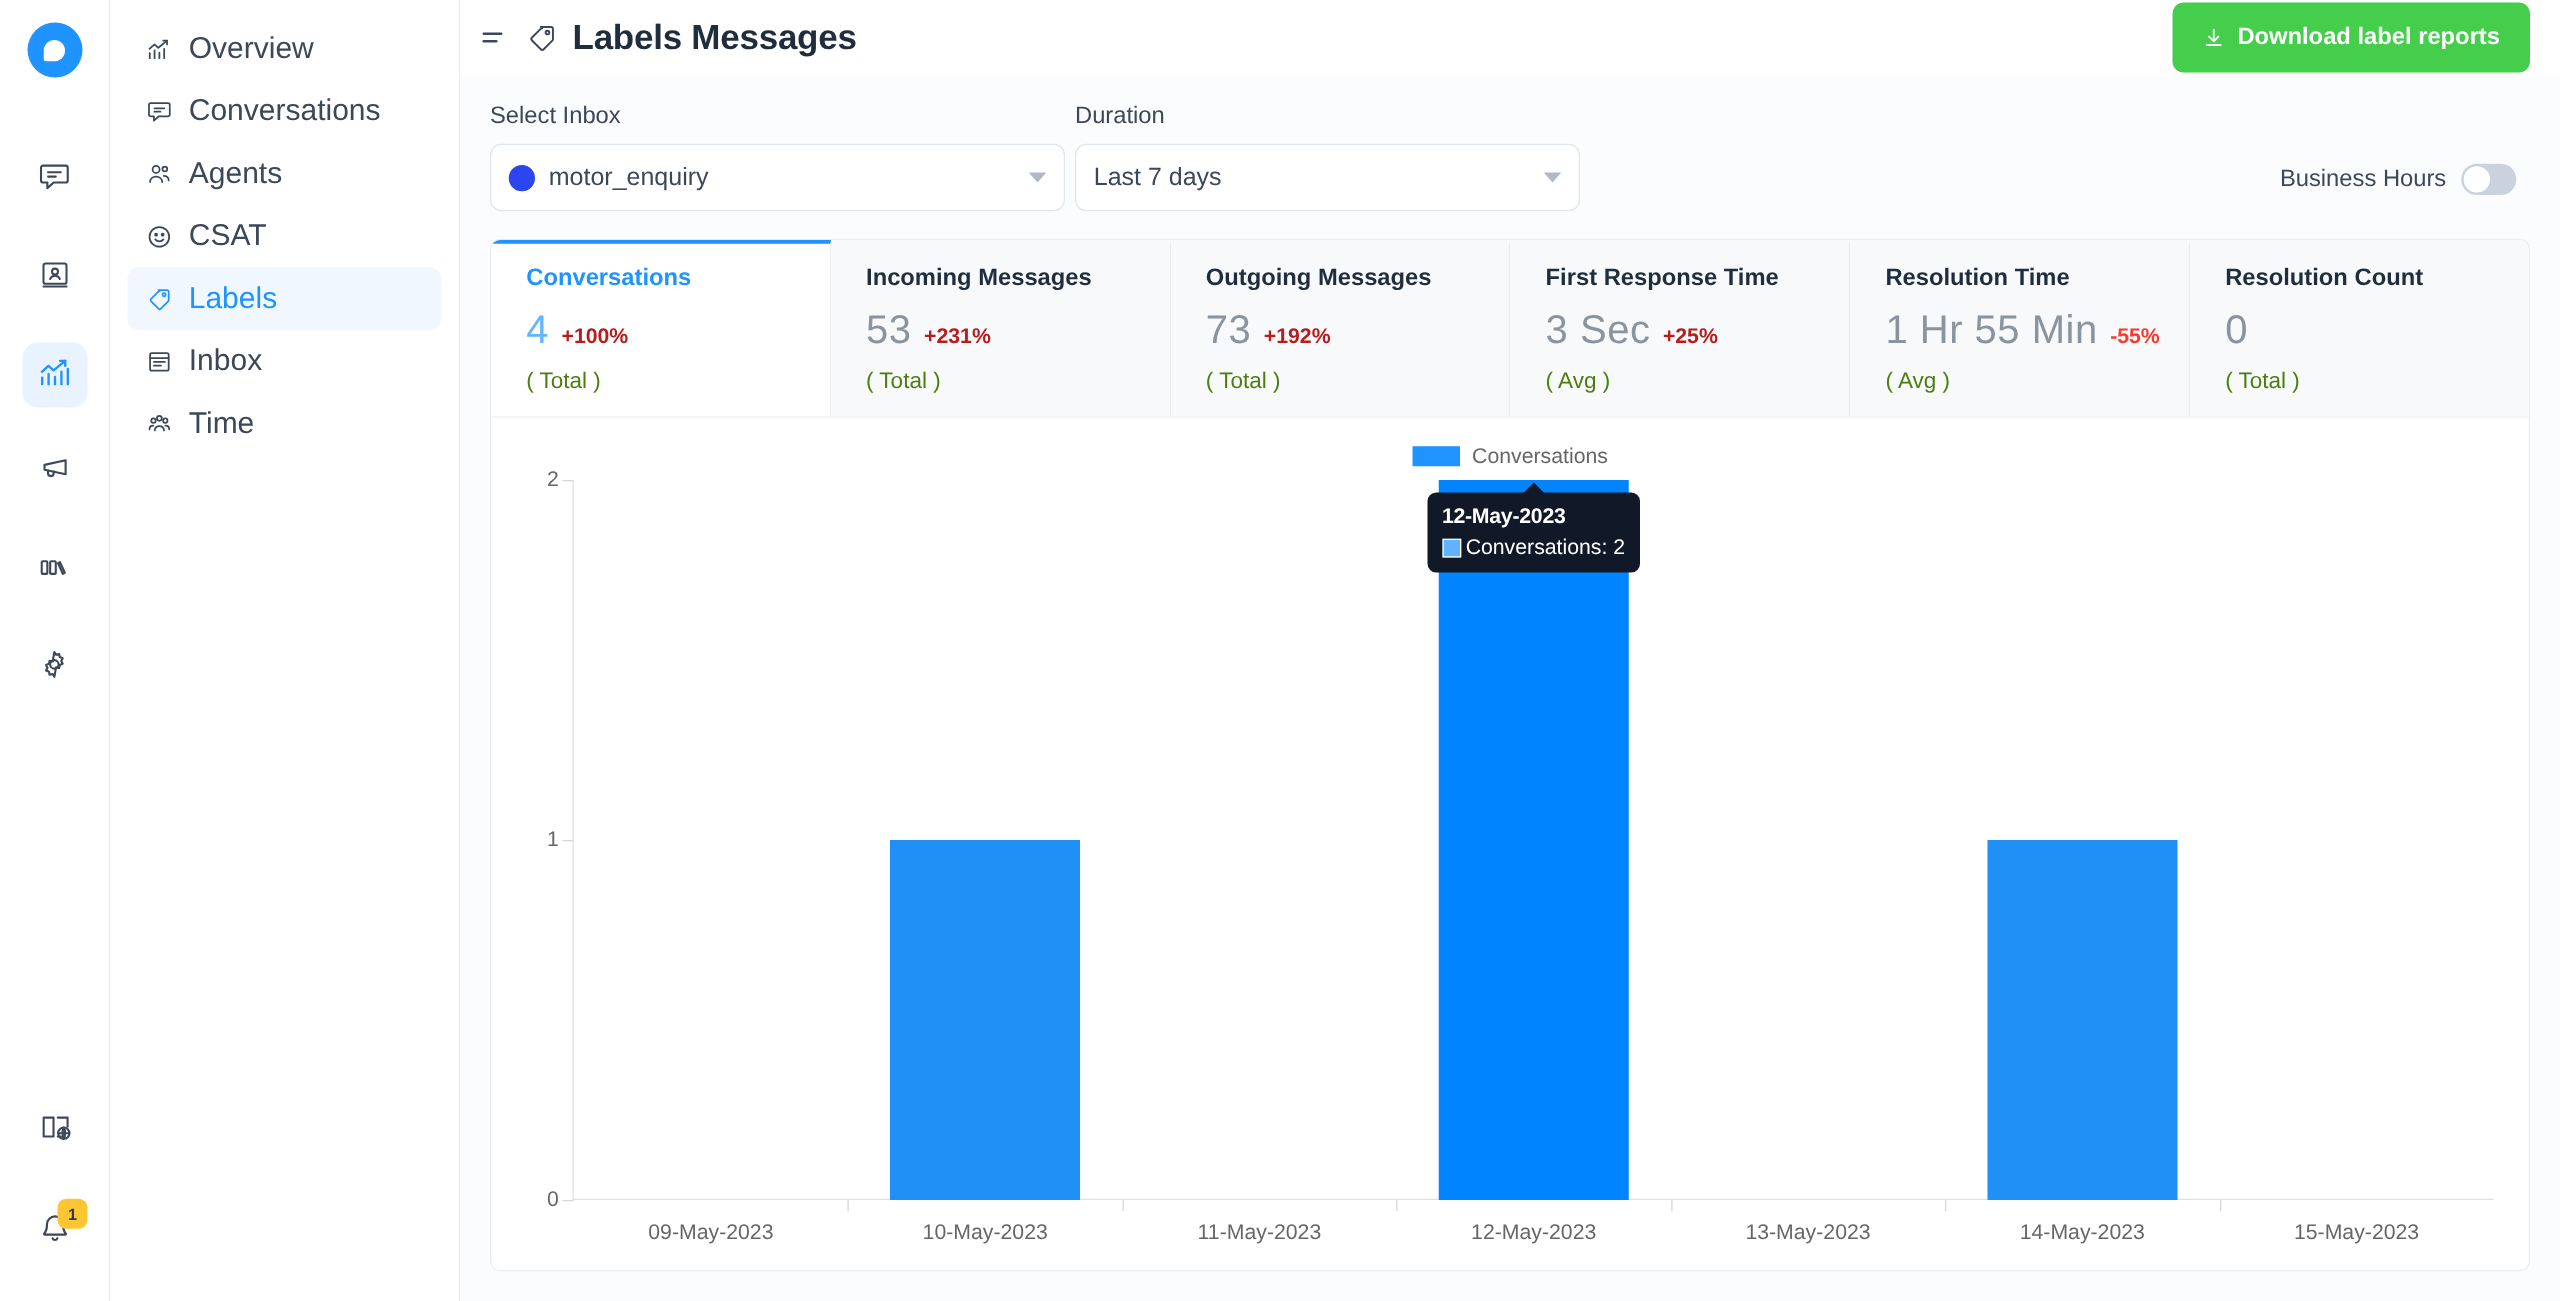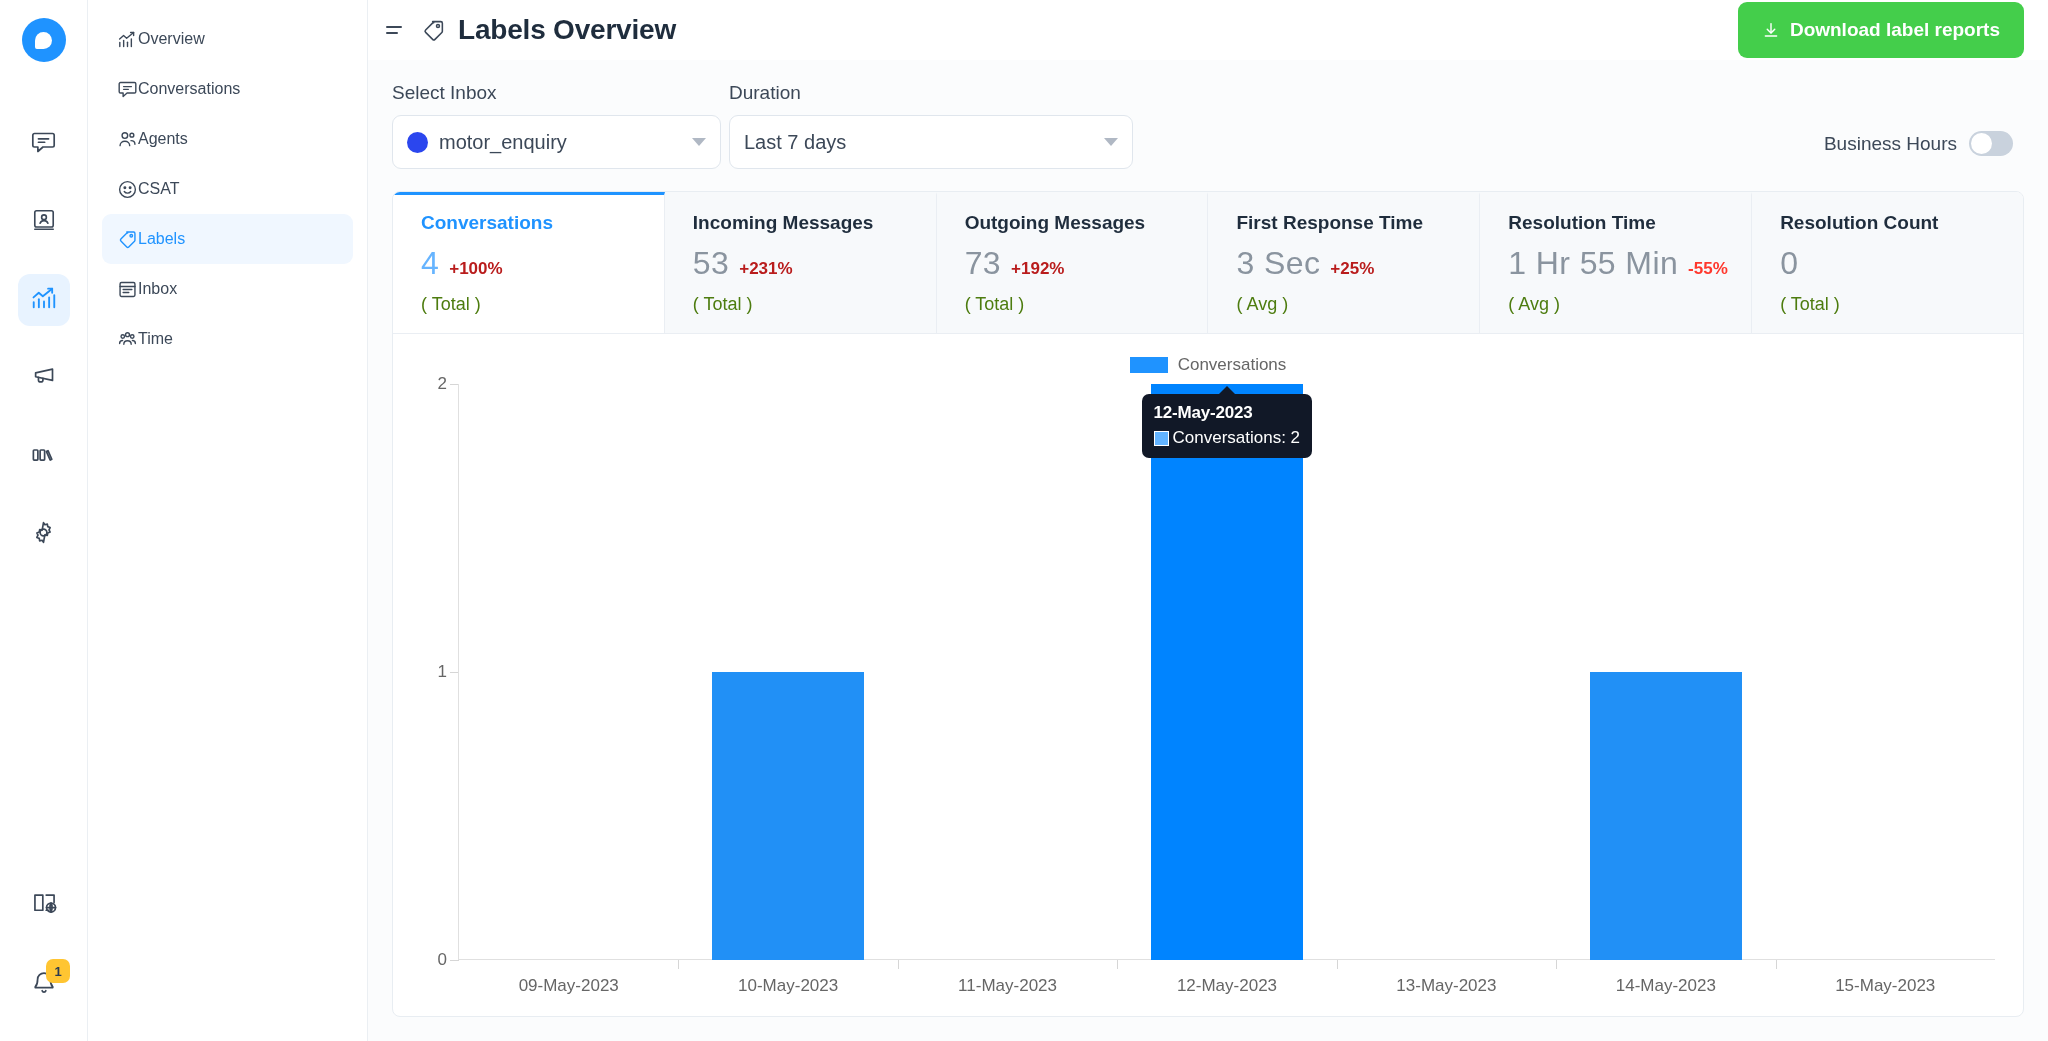--- a/index.html
+++ b/index.html
@@ -53,24 +53,24 @@
 
   
   .sidebar {
     width: 280px; height: 1041px;
     background: #ffffff;
     border-right: 1px solid #ebeff3;
     padding: 14px 14px 0 14px;
     flex-shrink: 0;
   }
   .nav-item {
-    display: flex; align-items: center; 
+    display: flex; align-items: center; gap: 13px;
     height: 50px; padding: 0 14px;
     border-radius: 9px;
-    color: #3c4858; font-size: 16px; font-weight: 400;
+    color: #3c4858; font-size: 24px; font-weight: 400;
   }
   .nav-item.active { background: #f0f7ff; color: #1f93ff; }
   .nav-item .ic { width: 22px; height: 22px; display:flex; align-items:center; justify-content:center; flex-shrink:0;}
 
   
   .main { flex: 1; height: 1041px; display: flex; flex-direction: column; background: #ffffff; min-width:0; }
 
   .topbar {
     height: 60px; flex-shrink: 0;
     display: flex; align-items: center;
@@ -102,21 +102,21 @@
 
   
   .filters { display: flex; align-items: flex-end; gap: 8px; position: relative; }
   .filter-block { display: flex; flex-direction: column; }
   .filter-label { font-size: 19px; color: #3c4858; margin-bottom: 11px; }
   .select {
     height: 54px; border: 1px solid #e0e6ed; border-radius: 9px;
     background: #ffffff; display: flex; align-items: center;
     padding: 0 14px; gap: 11px;
   }
-  .select.w-label { width: 329px; }
+  .select.w-label { width: 460px; }
   .select.w-dur { width: 404px; }
   .dot { width: 21px; height: 21px; border-radius: 50%; background: #2b46ee; flex-shrink:0; }
   .select-text { flex: 1; font-size: 20px; color: #3c4858; }
   .caret { width: 0; height: 0; border-left: 7px solid transparent; border-right: 7px solid transparent; border-top: 8px solid #b0b8c4; }
   .bh-wrap { position: absolute; right: 11px; bottom: 13px; display: flex; align-items: center; gap: 12px; }
   .bh-label { font-size: 19px; color: #3c4858; }
   .toggle { width: 44px; height: 25px; border-radius: 13px; background: #c9d2dd; position: relative; }
   .toggle .knob { position: absolute; top: 2px; left: 2px; width: 21px; height: 21px; border-radius: 50%; background: #ffffff; }
 
   
@@ -372,21 +372,21 @@
       <div class="hamb">
           <i></i>
           <i></i>
         </div>
       <div class="page-tag-icon">
         <svg width="25" height="25" viewBox="0 0 24 24" fill="none" stroke="currentColor" stroke-width="1.5" stroke-linecap="round" stroke-linejoin="round">
           <path d="M11.2 3.5H19a1.5 1.5 0 0 1 1.5 1.5v7.8a1.6 1.6 0 0 1-.47 1.13l-6.6 6.6a1.6 1.6 0 0 1-2.26 0l-6.73-6.73a1.6 1.6 0 0 1 0-2.26l6.6-6.6a1.6 1.6 0 0 1 1.16-.44z"></path>
           <circle cx="16.3" cy="7.7" r="1.4"></circle>
         </svg>
       </div>
-      <div class="page-title">Labels Overview</div>
+      <div class="page-title">Labels Messages</div>
       <div class="spacer"></div>
       <button class="btn-download">
         <span class="dl-ic">
           <svg width="18" height="18" viewBox="0 0 24 24" fill="none" stroke="#ffffff" stroke-width="1.9" stroke-linecap="round" stroke-linejoin="round">
             <line x1="12" y1="3.5" x2="12" y2="15.5"></line>
               <polyline points="7,11 12,16 17,11"></polyline>
             <line x1="4.5" y1="20" x2="19.5" y2="20"></line>
           </svg>
         </span>
         <span>Download label reports</span>

